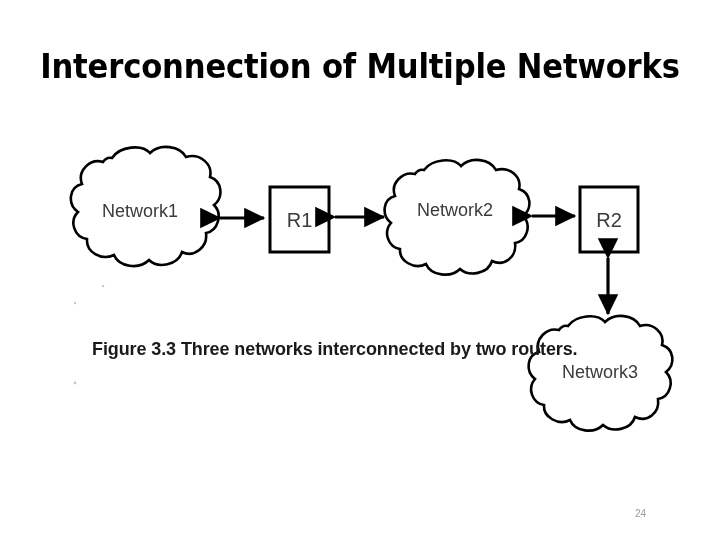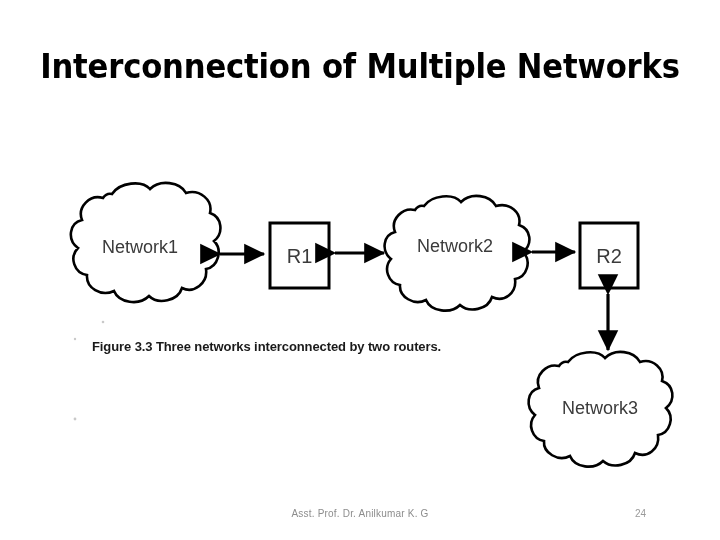--- a/index.html
+++ b/index.html
@@ -35,21 +35,20 @@
     white-space: nowrap;
   }
 
   
   #figure {
     position: absolute;
     left: 0;
     top: 0;
     width: 720px;
     height: 470px;
-    margin-top: 36px;
   }
   #figure svg {
     display: block;
   }
 
   .node-label {
     font-family: "Liberation Sans", sans-serif;
     fill: #3b3b3b;
   }
   .cloud-label {
@@ -69,21 +68,21 @@
   .speck {
     fill: #c9c9c9;
   }
 
   
   #figure-caption {
     position: absolute;
     left: 92px;
     top: 339px;
     font-family: "Liberation Sans", sans-serif;
-    font-size: 13px;
+    font-size: 18px;
     font-weight: bold;
     color: #1a1a1a;
     letter-spacing: -0.1px;
     white-space: nowrap;
   }
 
   
   #footer-author {
     position: absolute;
     left: 0;
@@ -203,17 +202,16 @@
       </g>
 
       <circle class="speck" cx="103" cy="286" r="1.3"></circle>
       <circle class="speck" cx="75" cy="303" r="1.2"></circle>
       <circle class="speck" cx="75" cy="383" r="1.4"></circle>
     </svg>
   </div>
 
   <div id="figure-caption">Figure 3.3 Three networks interconnected by two routers.</div>
 
-  <div id="footer-author">Asst. Prof. Dr. Anilkumar K. G</div>
 
   <div id="footer-pagenum">24</div>
 
 </div>
 
 </body></html>

